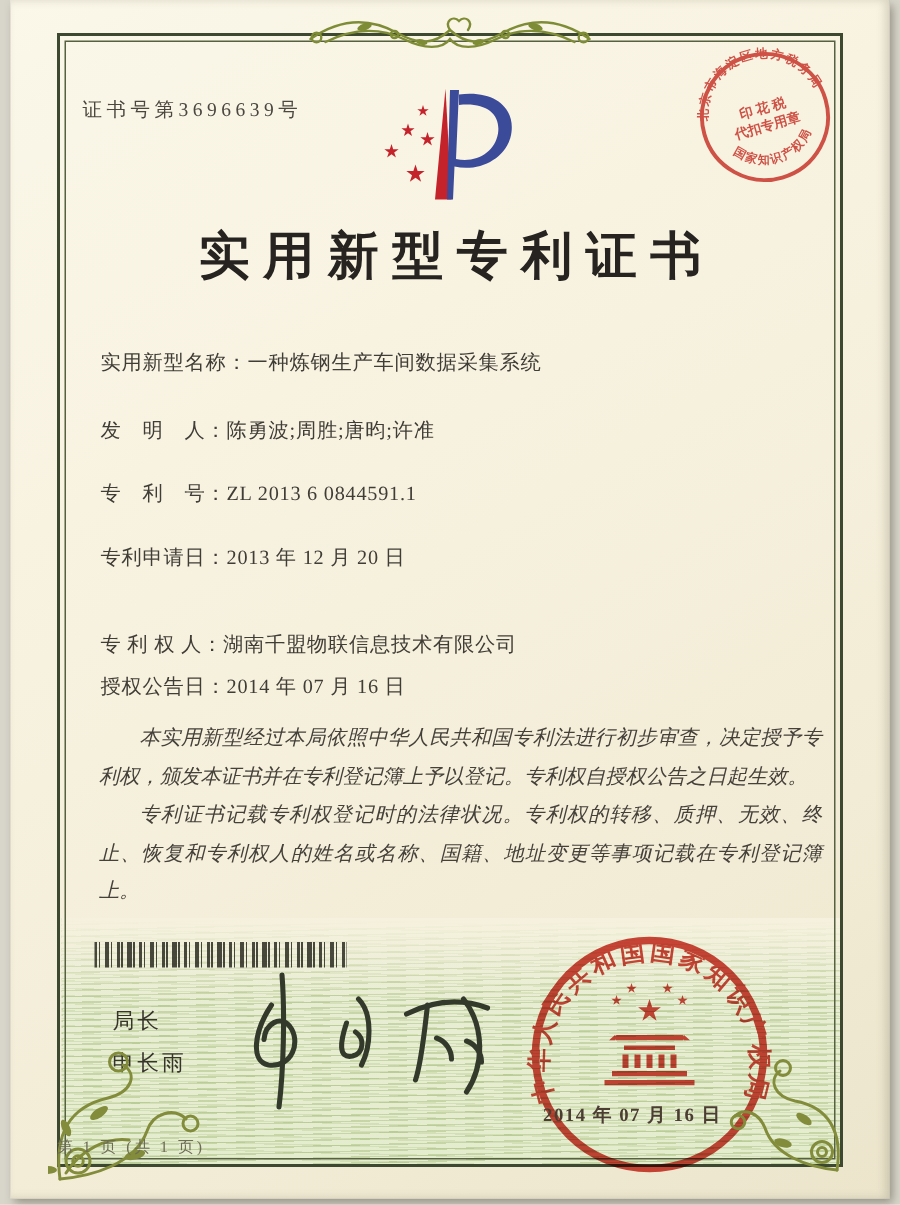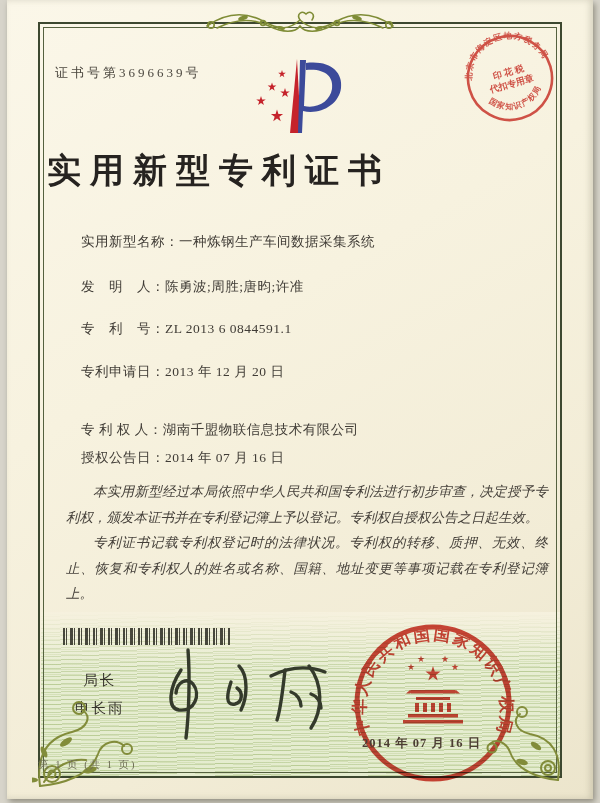--- a/index.html
+++ b/index.html
@@ -34,43 +34,43 @@
   }
   .green-zone .fade{
     position:absolute;left:0;top:0;width:100%;height:55px;
     background:linear-gradient(#f6f1de,rgba(246,241,222,0));
   }
   .cert-no{
     position:absolute;left:55px;top:64px;font-size:13px;color:#4b473f;
     letter-spacing:3px;
   }
   .page-title{
-    position:absolute;left:38px;top:148px;width:524px;
+    position:absolute;left:38px;top:148px;width:524px;text-align:center;
     font-size:34px;font-weight:bold;color:#262320;letter-spacing:9px;
     text-indent:9px;
   }
   .fields{position:absolute;left:67px;top:0;width:470px;}
-  .field-row{position:absolute;left:14px;font-size:13.5px;color:#403c36;letter-spacing:.5px;white-space:nowrap;}
+  .field-row{position:absolute;left:0;font-size:13.5px;color:#403c36;letter-spacing:.5px;white-space:nowrap;}
   .field-row .lbl{color:#403c36;}
   .f0{top:233px;} .f1{top:278px;} .f2{top:320px;} .f3{top:363px;} .f4{top:407px;margin-top:14px;} .f5{top:449px;}
   .body-text{
     position:absolute;left:66px;top:479px;width:482px;
     font-size:13.5px;line-height:25.5px;color:#45403a;text-align:justify;font-style:italic;
   }
   .body-text p{margin:0;text-indent:2em;}
   .barcode{
     position:absolute;left:63px;top:628px;width:168px;height:17px;
     background:repeating-linear-gradient(90deg,
       #2a2a21 0 2px, rgba(0,0,0,0) 2px 3px,
       #2a2a21 3px 4px, rgba(0,0,0,0) 4px 7px,
       #2a2a21 7px 10px, rgba(0,0,0,0) 10px 11px,
       #2a2a21 11px 12px, rgba(0,0,0,0) 12px 15px);
     opacity:.85;
   }
-  .director{position:absolute;left:75px;top:671px;font-size:14.5px;color:#37342c;letter-spacing:2px;text-align:center;}
+  .director{position:absolute;left:75px;top:671px;font-size:14.5px;color:#37342c;letter-spacing:2px;}
   .director .line2{margin-top:9px;}
   .sig-svg{position:absolute;left:143px;top:636px;}
   .seal-tax{position:absolute;left:462px;top:30px;transform:rotate(-16deg);opacity:.85;}
   .seal-office{position:absolute;left:348px;top:618px;mix-blend-mode:multiply;opacity:.9;}
   .issue-date{
     position:absolute;left:362px;top:735px;width:170px;font-size:12.5px;
     color:#4c3d33;letter-spacing:1px;font-weight:bold;z-index:6;
   }
   .footer{
     position:absolute;left:38px;top:758px;width:524px;

